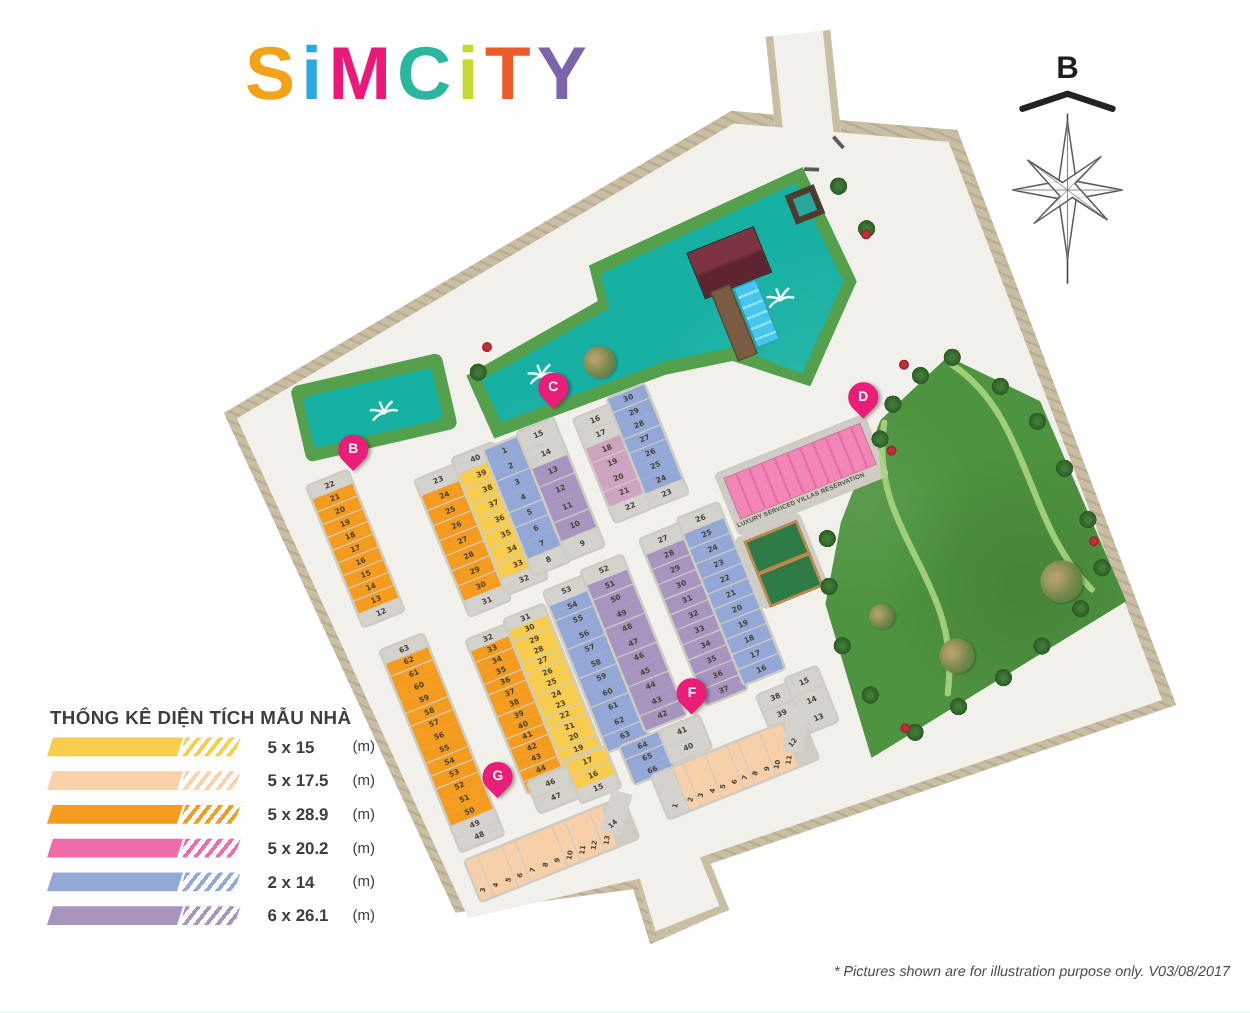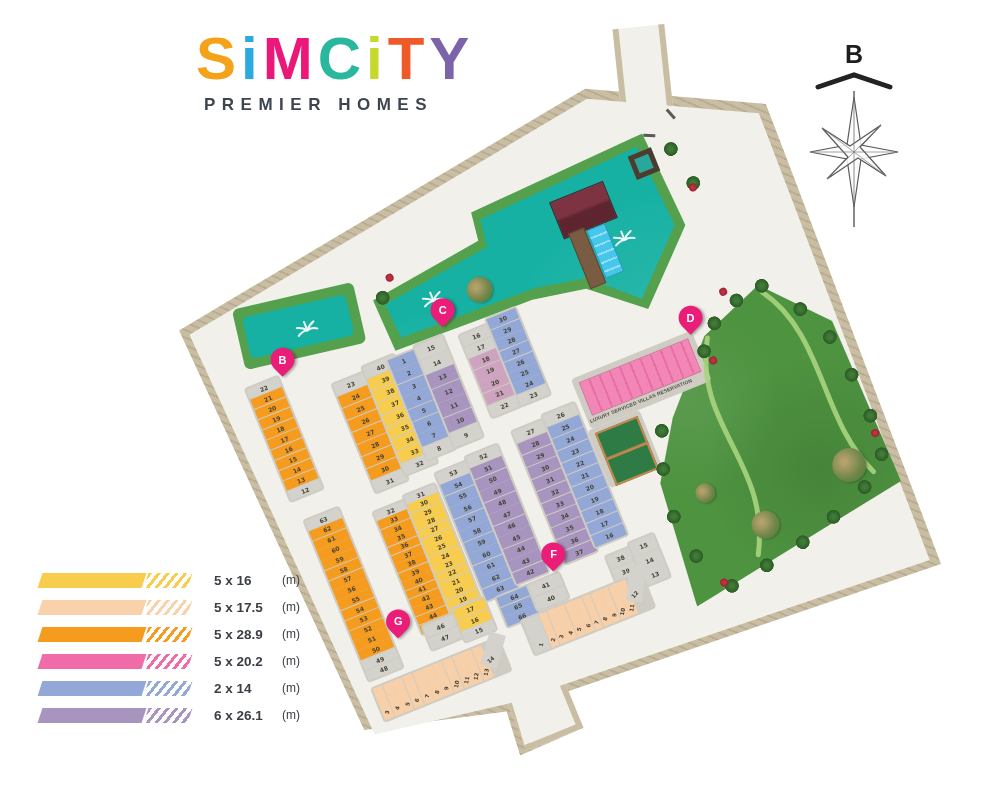--- a/index.html
+++ b/index.html
@@ -80,21 +80,20 @@
   <div class="logo">
     <div class="logo-letters" id="logo-letters">
         <span style="color: rgb(245, 162, 27);">S</span>
         <span style="color: rgb(43, 169, 224);">i</span>
         <span style="color: rgb(236, 24, 121);">M</span>
         <span style="color: rgb(41, 183, 158);">C</span>
         <span style="color: rgb(197, 217, 45);">i</span>
         <span style="color: rgb(240, 90, 40);">T</span>
         <span style="color: rgb(124, 100, 170);">Y</span>
       </div>
-    <div class="logo-tagline">PREMIER HOMES</div>
   </div>
 
   <div class="compass">
     <div class="compass-label">B</div>
     <svg width="96" height="160" viewBox="0 0 96 160">
       <polyline points="12,18 48,6 84,18" fill="none" stroke="#232323" stroke-width="5" stroke-linecap="round"></polyline>
       <line x1="48" y1="22" x2="48" y2="158" stroke="#4a4a4a" stroke-width="1.3"></line>
       <g fill="#fdfdfd" stroke="#5a5a5a" stroke-width="1.2" fill-opacity="0.85">
         <polygon points="48,28 55,76 92,83 55,90 48,138 41,90 4,83 41,76"></polygon>
         <polygon points="75,56 54,78 80,107 52,89 21,110 42,88 16,59 44,77"></polygon>
@@ -491,27 +490,28 @@
         </div>
       </div>
       <div class="pin abs" style="left: 103px; top: 442px; width: 24px; height: 24px;">
         <div class="pin-body">
           <span class="pin-letter">G</span>
         </div>
       </div>
     </div>
 
   <div class="legend">
+    <div class="legend-title">THỐNG KÊ DIỆN TÍCH MẪU NHÀ</div>
     <div id="legend-rows">
         <div class="legend-row">
           <div class="swatch">
             <div class="solid" style="background: rgb(248, 204, 76);"></div>
             <div class="stripes" style="background: repeating-linear-gradient(115deg, rgb(248, 204, 76) 0px, rgb(248, 204, 76) 3.5px, transparent 3.5px, transparent 8px);"></div>
           </div>
-          <div class="legend-size">5 x 16</div>
+          <div class="legend-size">5 x 15</div>
           <div class="legend-unit">(m)</div>
         </div>
         <div class="legend-row">
           <div class="swatch">
             <div class="solid" style="background: rgb(249, 210, 172);"></div>
             <div class="stripes" style="background: repeating-linear-gradient(115deg, rgb(249, 210, 172) 0px, rgb(249, 210, 172) 3.5px, transparent 3.5px, transparent 8px);"></div>
           </div>
           <div class="legend-size">5 x 17.5</div>
           <div class="legend-unit">(m)</div>
         </div>
@@ -543,13 +543,14 @@
           <div class="swatch">
             <div class="solid" style="background: rgb(167, 149, 191);"></div>
             <div class="stripes" style="background: repeating-linear-gradient(115deg, rgb(167, 149, 191) 0px, rgb(167, 149, 191) 3.5px, transparent 3.5px, transparent 8px);"></div>
           </div>
           <div class="legend-size">6 x 26.1</div>
           <div class="legend-unit">(m)</div>
         </div>
       </div>
   </div>
 
+  <div class="footnote">* Pictures shown are for illustration purpose only. V03/08/2017</div>
 </div>
 
 </body></html>

